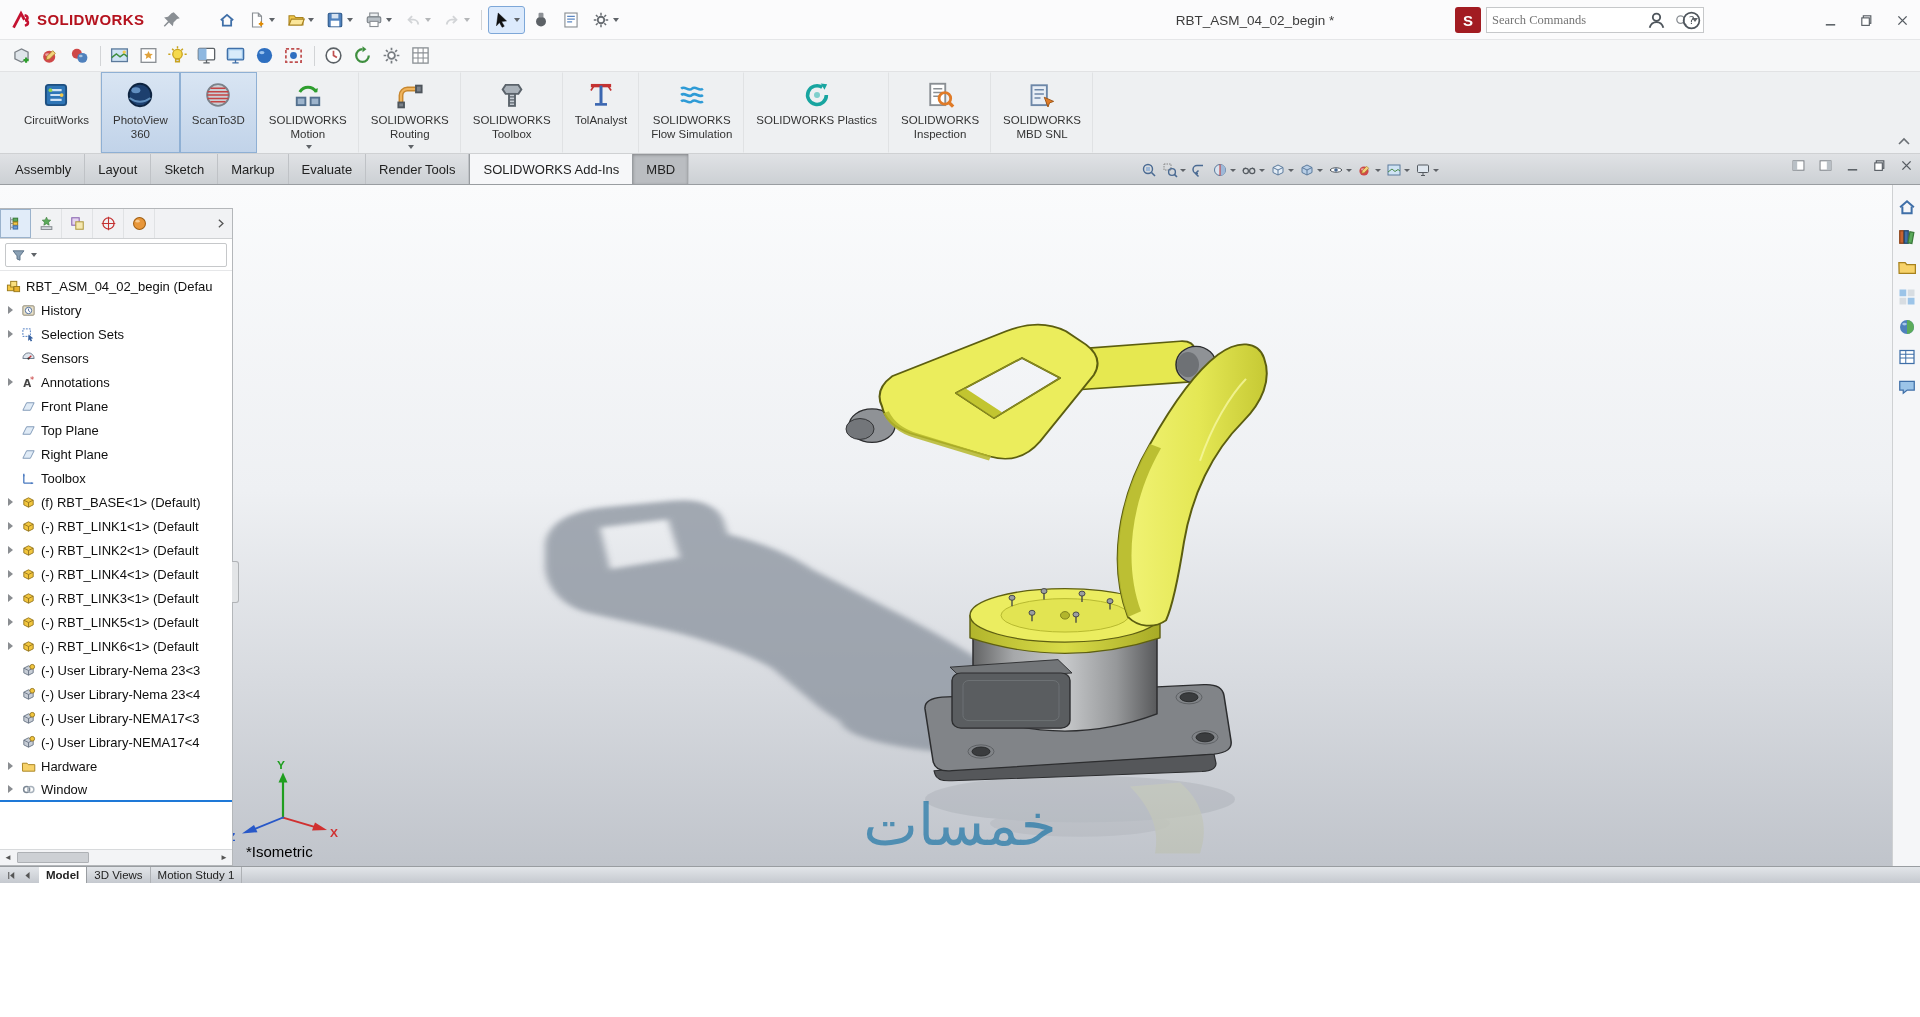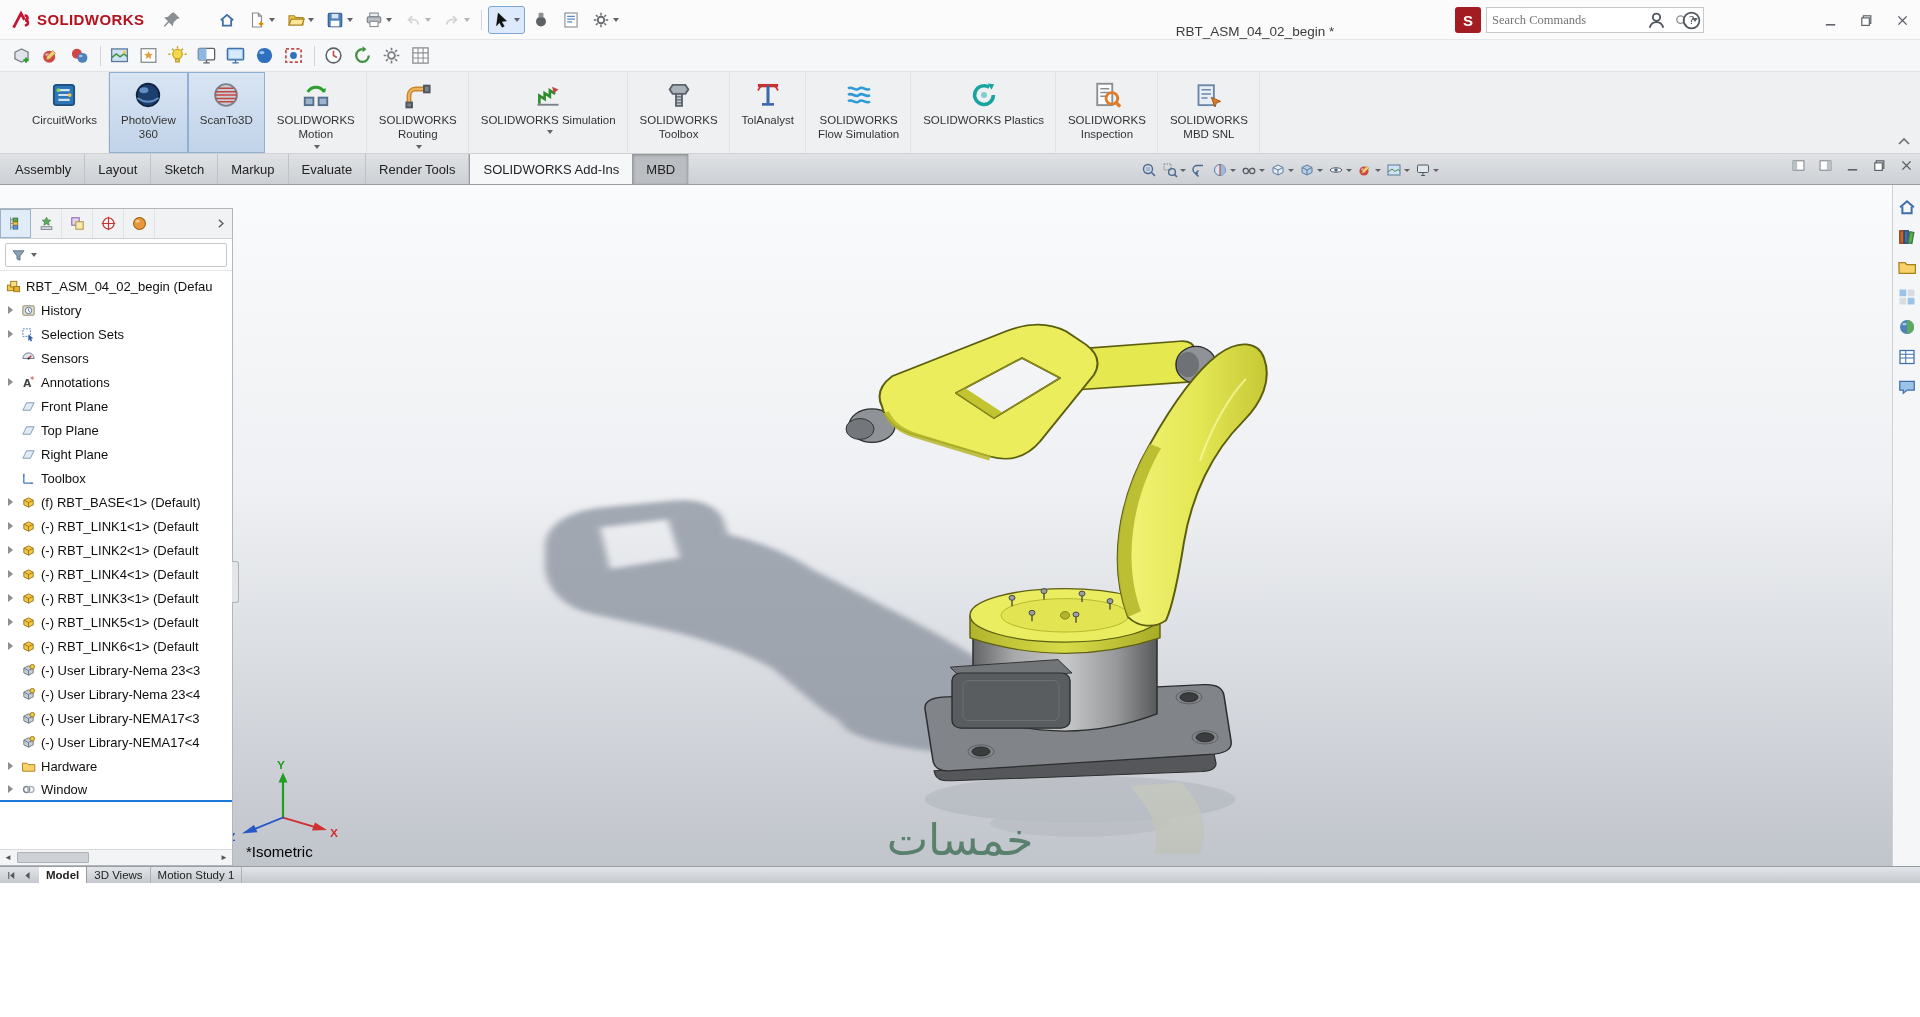--- a/index.html
+++ b/index.html
@@ -15,40 +15,40 @@
   .menus{display:flex;align-items:center}
   .menu-item{padding:0 11px;font-size:13.5px;color:#333;height:40px;line-height:40px}
   .pin-btn{margin-left:4px;width:20px;height:20px}
   .quicktools{display:flex;align-items:center;margin-left:30px}
   .qt-btn{display:flex;align-items:center;padding:4px 4px;border:1px solid transparent;border-radius:3px;margin:0 1px}
   .qt-btn.pressed{background:#dceafc;border:1px solid #7da7d8}
   .qt-btn.disabled{opacity:.45}
   .i16{width:18px;height:18px;display:block}
   .i16 svg,.i20 svg,.i26 svg,.i15 svg,.i13 svg,.tp-icon svg{width:100%;height:100%;display:block}
   .caret{width:0;height:0;border-left:3.5px solid transparent;border-right:3.5px solid transparent;border-top:4px solid #5f6368;margin-left:3px;flex:none}
-  .doc-title{position:absolute;left:1055px;top:11px;width:400px;height:40px;display:flex;align-items:center;justify-content:center;font-size:13.5px;color:#3c3c3c;white-space:nowrap}
+  .doc-title{position:absolute;left:1055px;top:0;width:400px;height:40px;display:flex;align-items:center;justify-content:center;font-size:13.5px;color:#3c3c3c;white-space:nowrap}
   .sw-search{position:absolute;left:1455px;top:7px;height:26px;display:flex;align-items:center}
   .search-logo{width:26px;height:26px;background:#a21c22;border-radius:3px;color:#fff;font-weight:bold;font-size:15px;display:flex;align-items:center;justify-content:center}
   .search-box{width:218px;height:26px;border:1px solid #c6c8ca;background:#fff;margin-left:5px;display:flex;align-items:center;padding:0 5px}
   .search-box input{flex:1;border:none;outline:none;font-size:12.5px;color:#555;background:transparent;font-family:Liberation Serif, serif;min-width:0}
   .search-box .i15{width:15px;height:15px}
   .acct{position:absolute;right:218px;top:0;height:40px;display:flex;align-items:center;gap:14px}
   .acct .i20{width:21px;height:21px}
   .winctl{position:absolute;right:0;top:0;height:40px;display:flex}
   .winbtn{width:36px;height:40px;display:flex;align-items:center;justify-content:center}
   .winbtn .i15{width:15px;height:15px}
   .i20{width:21px;height:21px;display:block}
 
   
   .toolbar2{position:absolute;top:40px;left:0;right:0;height:32px;background:#f6f7f8;border-bottom:1px solid #e1e2e4;display:flex;align-items:center;padding-left:8px;z-index:39}
   .t2-btn{padding:3px;margin-right:2px;border-radius:3px}
   .t2-sep{width:1px;height:20px;background:#d2d4d6;margin:0 5px}
 
   
-  .ribbon{position:absolute;top:72px;left:0;right:0;height:82px;background:#eef0f2;border-bottom:1px solid #cfd1d3;display:flex;align-items:stretch;padding-left:20px;z-index:38}
+  .ribbon{position:absolute;top:72px;left:0;right:0;height:82px;background:#eef0f2;border-bottom:1px solid #cfd1d3;display:flex;align-items:stretch;padding-left:12px;z-index:38}
   .addin{display:flex;flex-direction:column;align-items:center;padding:7px 11px 2px;border:1px solid transparent;border-right:1px solid #e0e2e4;position:relative;min-width:60px}
   .addin .i26{width:30px;height:30px;margin-bottom:3px;display:block}
   .addin-label{font-size:11.5px;color:#333;text-align:center;line-height:1.25;white-space:nowrap}
   .addin.active{background:linear-gradient(#d9e5f3,#c1d3e9);border:1px solid #8fb0d4}
   .addin .caret{margin-top:3px}
   .ribbon-collapse{position:absolute;right:8px;bottom:5px;width:16px;height:14px}
 
   
   .tabrow{position:absolute;top:154px;left:0;right:0;height:31px;background:linear-gradient(#e0e2e5,#ccd0d4);border-bottom:1px solid #999da1;display:flex;align-items:stretch;padding-left:2px;z-index:37}
   .ctab{display:flex;align-items:center;padding:0 13px;font-size:13px;color:#222;border-right:1px solid #bfc2c6}
@@ -58,21 +58,21 @@
   .hu-btn{display:flex;align-items:center;padding:2px 2px;border-radius:2px}
   .i15{width:16px;height:16px;display:block}
   .hu-btn .caret{border-top-width:3.5px;border-left-width:3px;border-right-width:3px;margin-left:2px}
   .dock-icons{position:absolute;right:6px;top:158px;display:flex;gap:12px;align-items:center;z-index:41}
   .dock-icons .i15{width:15px;height:15px}
 
   
   .viewport{position:absolute;top:185px;left:0;right:0;bottom:17px;overflow:hidden;z-index:1}
   .viewport svg.scene{position:absolute;inset:0;width:100%;height:100%}
   .view-label{position:absolute;left:246px;bottom:6px;font-size:15px;color:#000;z-index:5}
-  .watermark{position:absolute;left:50%;transform:translateX(-50%);bottom:4px;font-size:44px;font-family:"DejaVu Sans",sans-serif;color:#14532d;opacity:.6;z-index:4;line-height:1}
+  .watermark{position:absolute;left:50%;transform:translateX(-50%);bottom:12px;font-size:58px;font-family:"DejaVu Sans",sans-serif;color:#0369a1;opacity:.6;z-index:4;line-height:1}
 
   
   .taskpane{position:absolute;right:0;top:185px;width:28px;bottom:17px;background:#f5f6f8;border-left:1px solid #cfd1d3;display:flex;flex-direction:column;align-items:center;padding-top:12px;gap:10px;z-index:20}
   .tp-icon{width:20px;height:20px}
 
   
   .panel{position:absolute;left:0;top:208px;width:233px;bottom:17px;background:#fff;border:1px solid #b4b7ba;border-left:none;display:flex;flex-direction:column;z-index:30}
   .ptabs{height:30px;display:flex;align-items:stretch;background:#f1f2f4;border-bottom:1px solid #cfd1d3;flex:none}
   .ptab{width:31px;display:flex;align-items:center;justify-content:center;border-right:1px solid #e0e2e4}
   .ptab .i15{width:17px;height:17px}
@@ -447,31 +447,20 @@
       <div class="addin">
         <span class="i26">
           <svg viewBox="0 0 16 16">
             <path d="M3.2 13.6V8.2a3.4 3.4 0 0 1 3.4-3.4h6.8" fill="none" stroke="#c8872e" stroke-width="2.6"></path>
             <path d="M3.2 13.6V8.2a3.4 3.4 0 0 1 3.4-3.4h6.8" fill="none" stroke="#f0b45c" stroke-width="1.1"></path>
             <rect x="11.2" y="3" width="3" height="3.6" fill="#7b828a" stroke="#4e555c"></rect>
             <rect x="1.8" y="12" width="3" height="2.6" fill="#7b828a" stroke="#4e555c"></rect>
           </svg>
         </span>
         <span class="addin-label">SOLIDWORKS<br>Routing</span>
-        <span class="caret"></span>
-      </div>
-      <div class="addin">
-        <span class="i26">
-          <svg viewBox="0 0 16 16">
-            <path d="M2.4 13.2h11.2" stroke="#7b828a"></path>
-            <path d="M3.4 12.6V8.4l2.8 1.8V7l2.8 1.8V5.6l2.8 1.8" fill="none" stroke="#2e8b2e" stroke-width="1.4"></path>
-            <path d="M10.2 3.6l3.4 1.4-2.6 2z" fill="#c44444"></path>
-          </svg>
-        </span>
-        <span class="addin-label">SOLIDWORKS Simulation</span>
         <span class="caret"></span>
       </div>
       <div class="addin">
         <span class="i26">
           <svg viewBox="0 0 16 16">
             <path d="M4.6 2.6h6.8l1.6 2.4-1.6 2.4H4.6L3 5z" fill="#aab2ba" stroke="#5b636b"></path>
             <rect x="6.4" y="7.4" width="3.2" height="6.4" fill="#c6cdd4" stroke="#5b636b"></rect>
             <path d="M6.4 9h3.2M6.4 10.6h3.2M6.4 12.2h3.2" stroke="#5b636b" stroke-width=".7"></path>
           </svg>
         </span>

